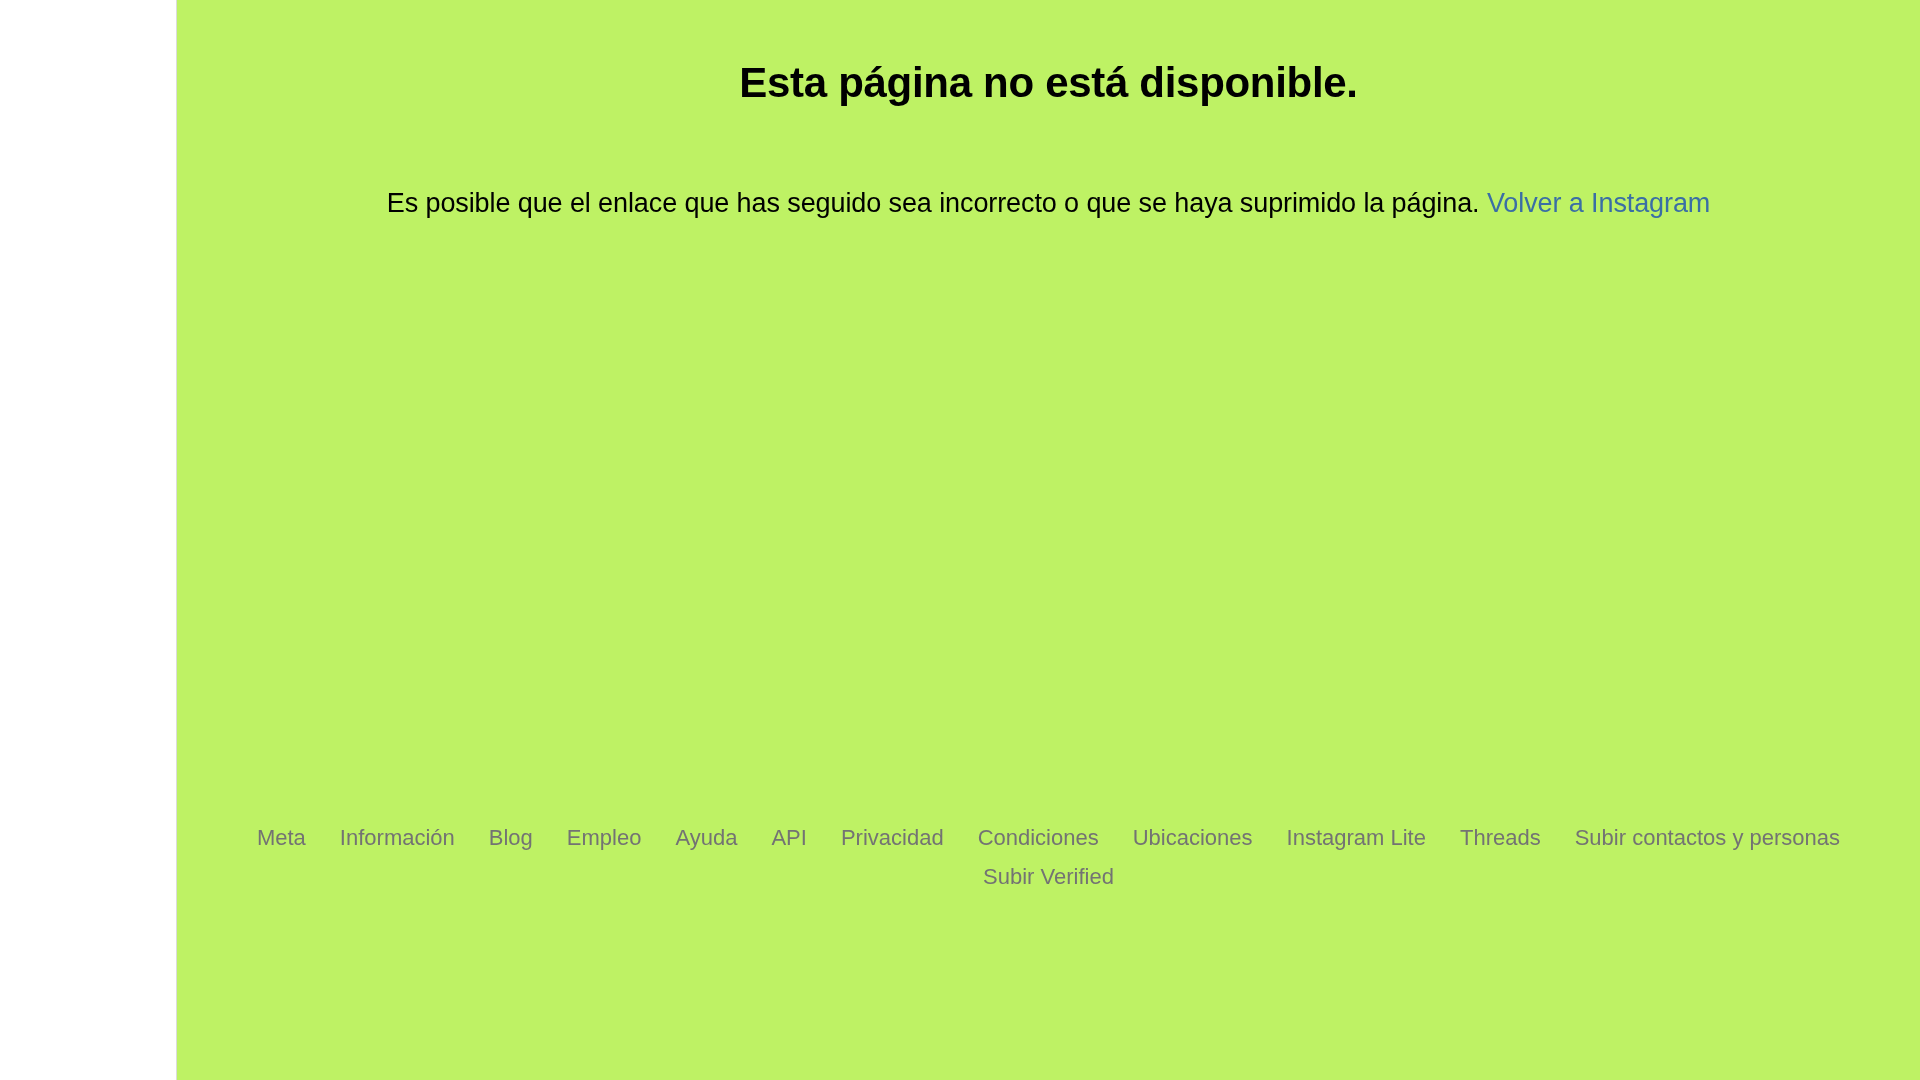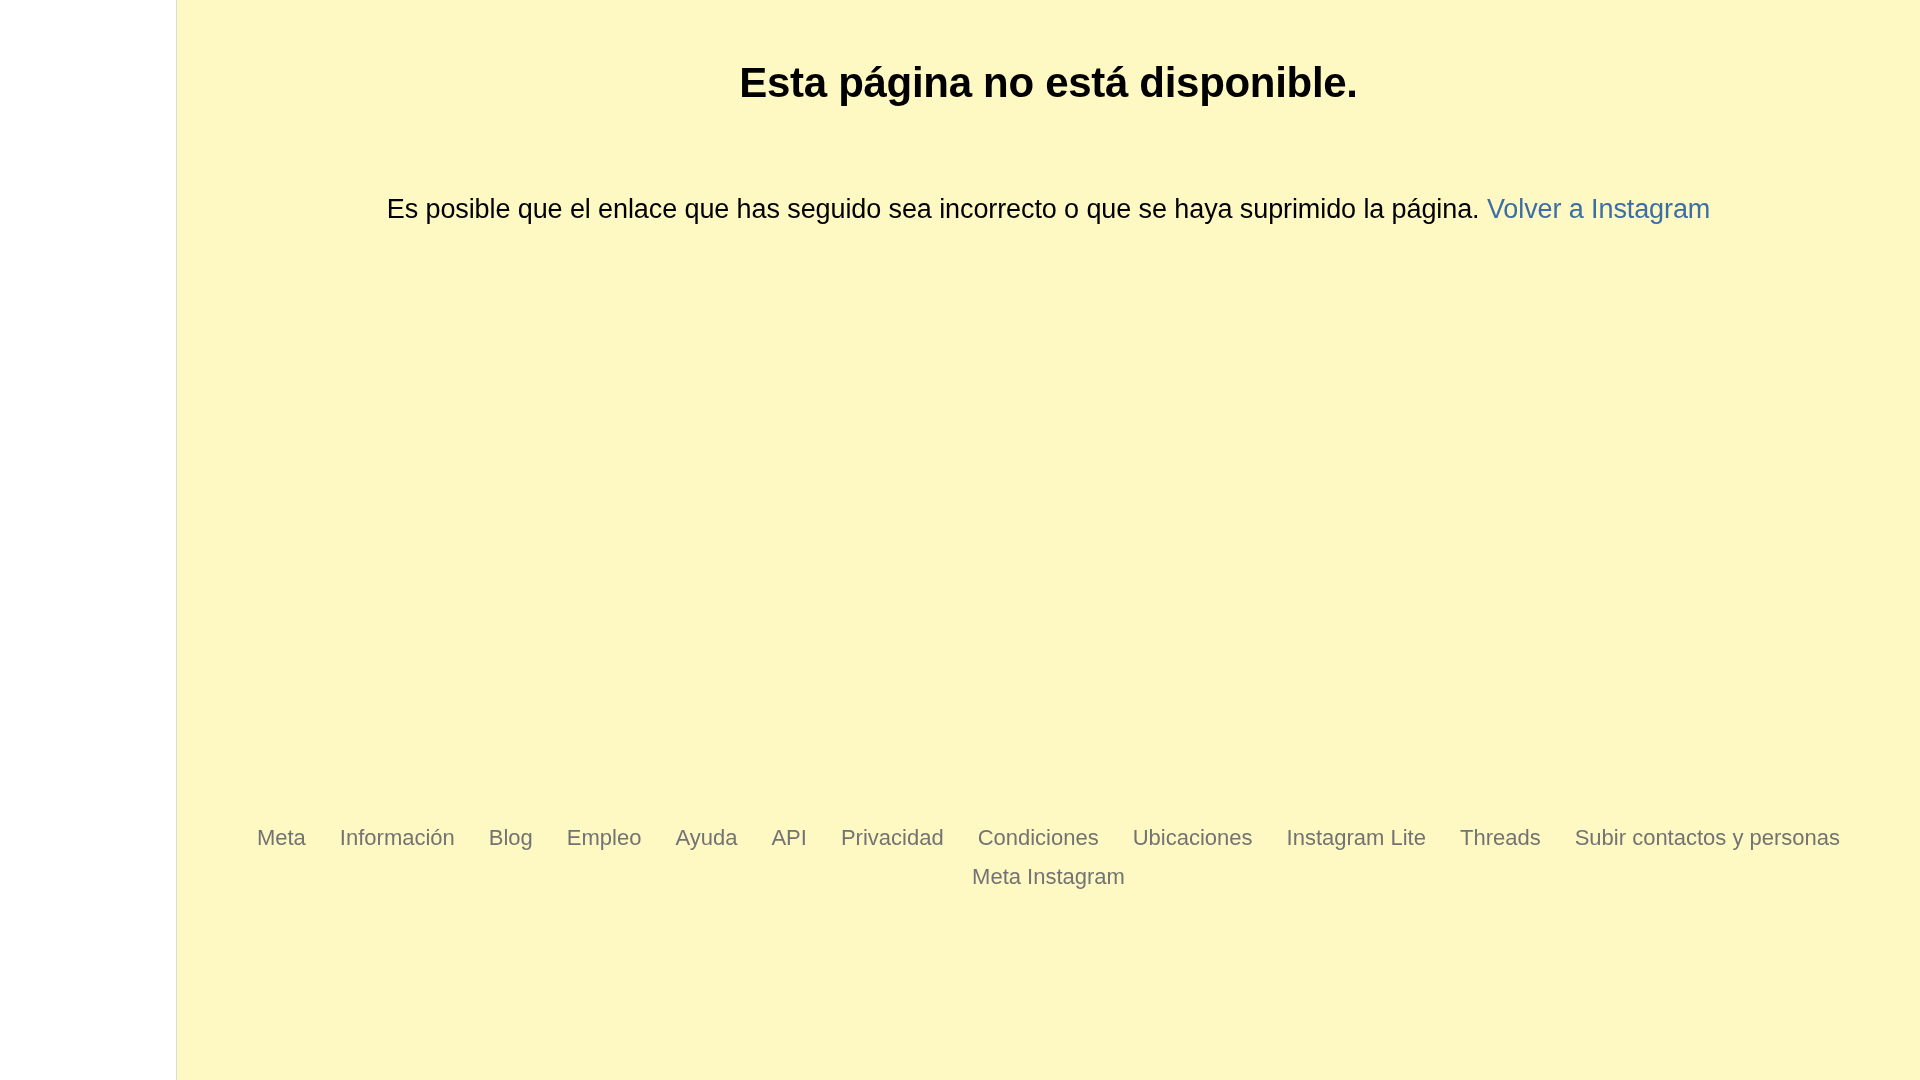--- a/index.html
+++ b/index.html
@@ -12,21 +12,21 @@
   }
   body {
     font-family: "Liberation Sans", "DejaVu Sans", sans-serif;
     -webkit-font-smoothing: antialiased;
   }
 
   #page {
     position: relative;
     width: 1920px;
     height: 1080px;
-    background: #fef9c3;
+    background: #bef264;
   }
 
   
   .sidebar-region {
     position: absolute;
     left: 0;
     top: 0;
     width: 177px;
     height: 1080px;
     background: #ffffff;
@@ -68,21 +68,21 @@
     font-size: 42px;
     line-height: 52px;
     font-weight: bold;
     color: #000000;
     letter-spacing: -0.3px;
     white-space: nowrap;
   }
 
   .error-subtitle {
     position: absolute;
-    top: 192px;
+    top: 186px;
     left: 0;
     width: 1743px;
     text-align: center;
     font-size: 27px;
     line-height: 34px;
     font-weight: normal;
     color: #000000;
     white-space: nowrap;
     letter-spacing: -0.1px;
   }
@@ -168,19 +168,19 @@
       </div>
     </div>
 
     <div class="footer">
 
       <div class="footer-row">
         <a class="footer-link">Meta</a><a class="footer-link">Información</a><a class="footer-link">Blog</a><a class="footer-link">Empleo</a><a class="footer-link">Ayuda</a><a class="footer-link">API</a><a class="footer-link">Privacidad</a><a class="footer-link">Condiciones</a><a class="footer-link">Ubicaciones</a><a class="footer-link">Instagram Lite</a><a class="footer-link">Threads</a><a class="footer-link">Subir contactos y personas</a>
       </div>
 
       <div class="footer-row footer-row-2">
-        <a class="footer-link">Meta Instagram</a>
+        <a class="footer-link">Subir Verified</a>
       </div>
 
 
     </div>
   </div>
 </div>
 
 </body></html>

